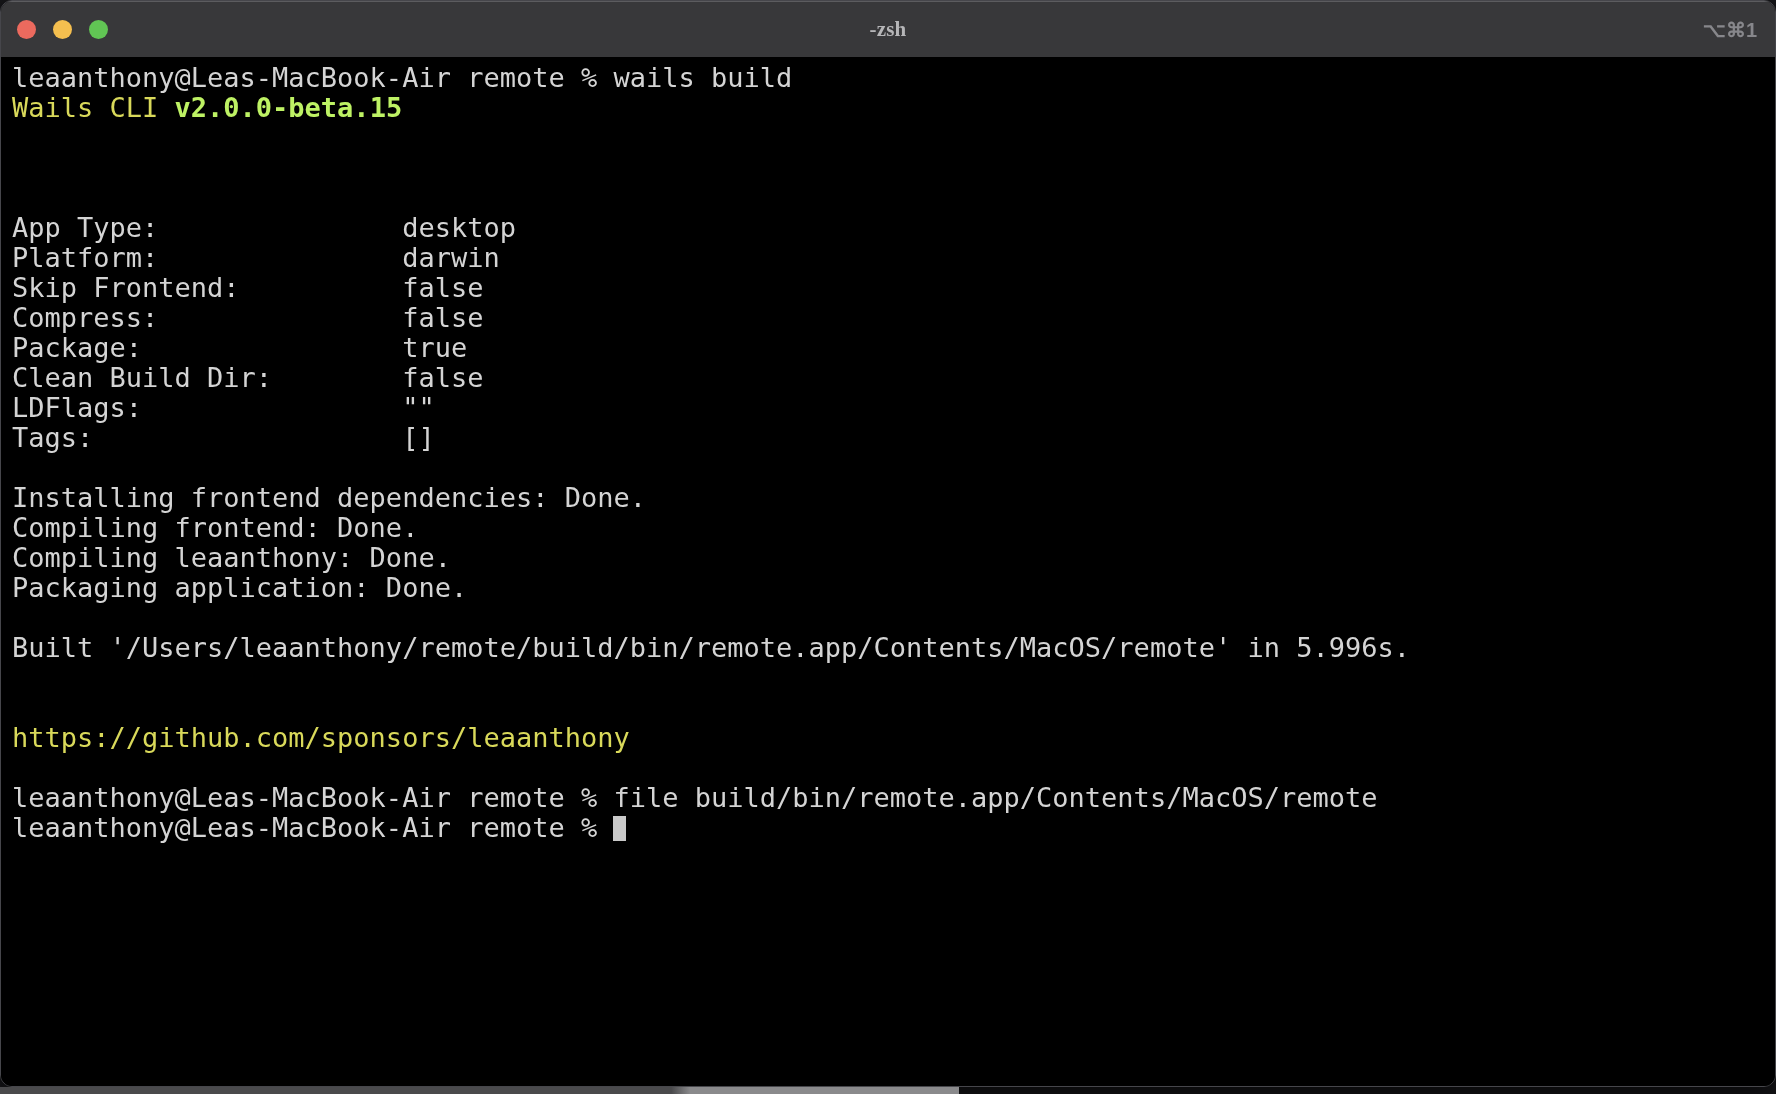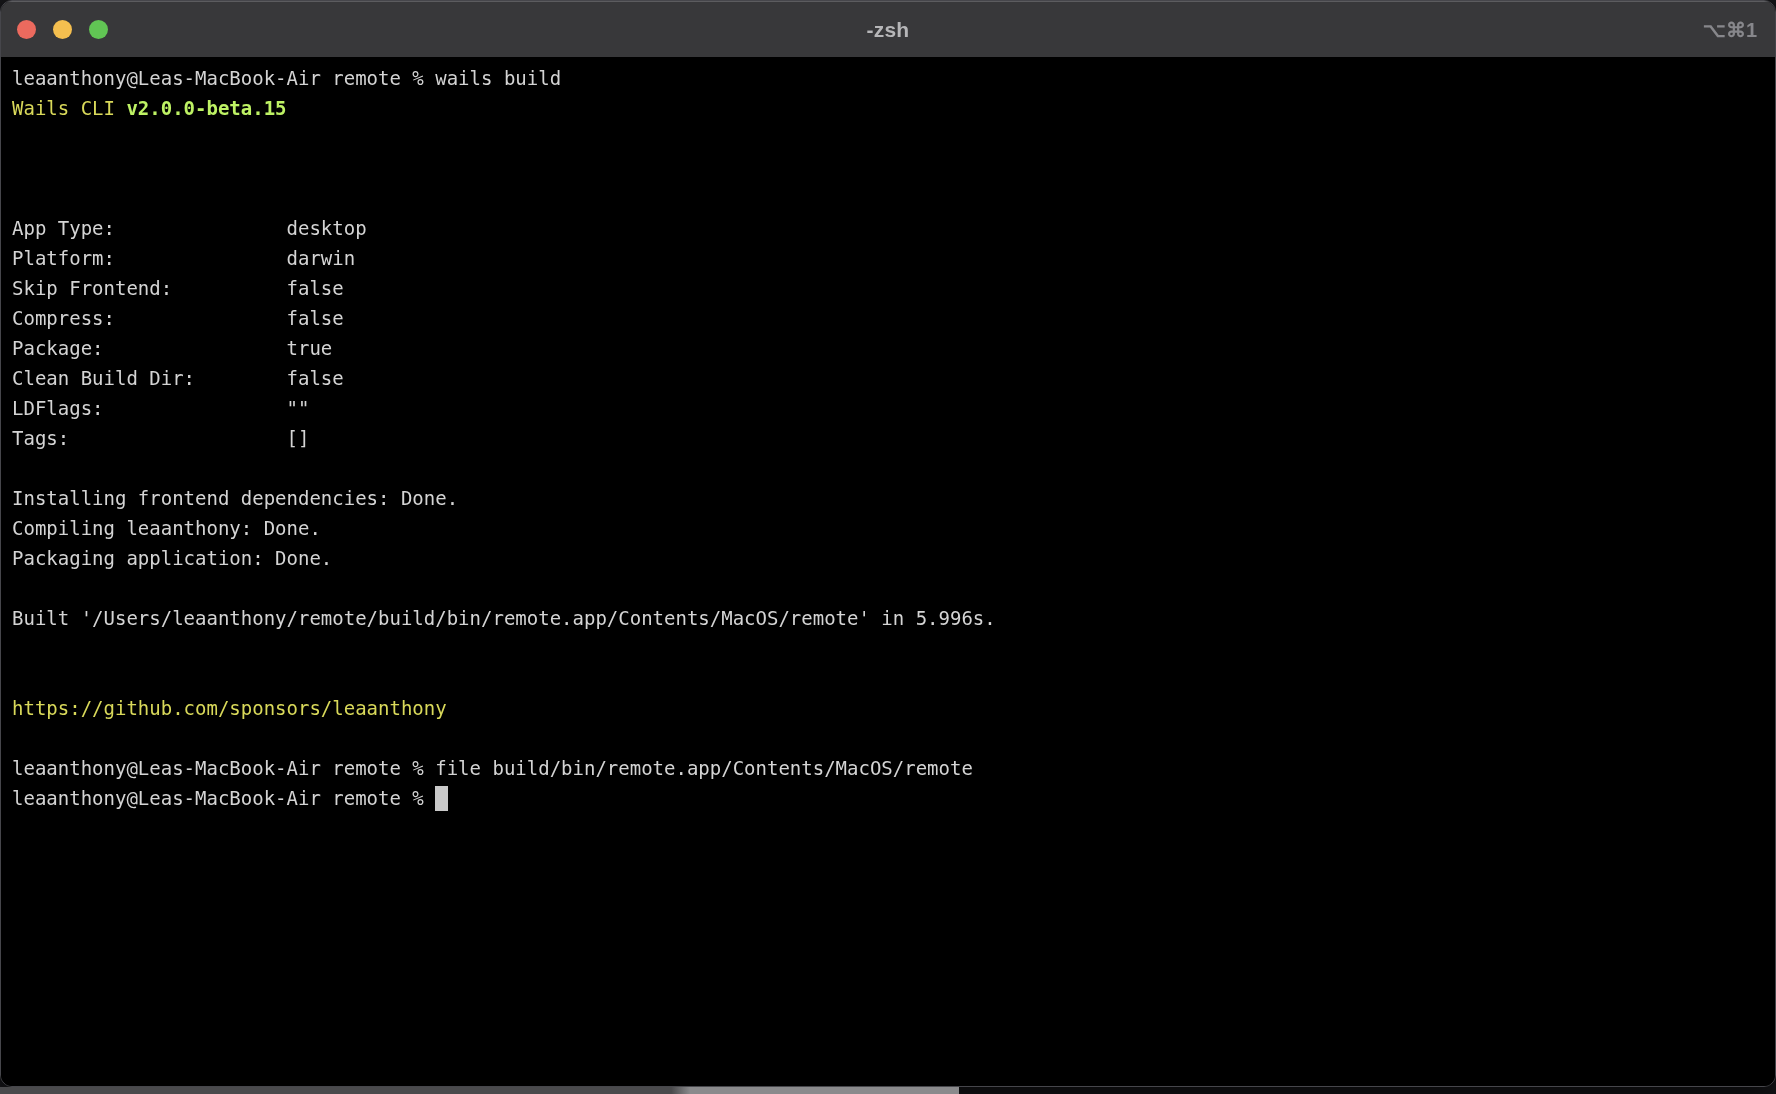--- a/index.html
+++ b/index.html
@@ -35,39 +35,39 @@
     position: absolute; left: 16px; top: 0; bottom: 0;
     display: flex; align-items: center; gap: 17px;
   }
   .light { width: 19px; height: 19px; border-radius: 50%; }
   .light-close    { background: #ec6a5e; }
   .light-minimize { background: #f5bf4f; }
   .light-zoom     { background: #61c554; }
   .titlebar-title {
     flex: 1;
     text-align: center;
-    font-family: Liberation Sans, sans-serif;
+    font-family: Liberation Serif, serif;
     font-weight: bold;
     font-size: 21px;
     color: #b6b6b8;
     letter-spacing: 0.2px;
   }
   .titlebar-shortcut {
     position: absolute; right: 18px; top: 0; bottom: 0;
     display: flex; align-items: center;
     font-family: "Liberation Sans", sans-serif;
     font-weight: bold;
     font-size: 20px;
     color: #87878b;
   }
   .screen {
     background: #000000;
     height: 1031px;
     padding: 6px 8px 0 11px;
-    font-size: 19px;
+    font-size: 27px;
     cursor: text;
   }
   .line {
     height: 30px;
     line-height: 30px;
     white-space: pre;
     color: #d4d4d4;
   }
   .fg-yellow { color: #d9d95a; }
   .fg-red    { color: #bef264; font-weight: bold; }
@@ -103,20 +103,21 @@
     <div class="line"><span>App Type:               desktop</span></div>
     <div class="line"><span>Platform:               darwin</span></div>
     <div class="line"><span>Skip Frontend:          false</span></div>
     <div class="line"><span>Compress:               false</span></div>
     <div class="line"><span>Package:                true</span></div>
     <div class="line"><span>Clean Build Dir:        false</span></div>
     <div class="line"><span>LDFlags:                ""</span></div>
     <div class="line"><span>Tags:                   []</span></div>
     <div class="line"></div>
     <div class="line"><span>Installing frontend dependencies: Done.</span></div>
+    <div class="line"><span>Compiling frontend: Done.</span></div>
     <div class="line"><span>Compiling leaanthony: Done.</span></div>
     <div class="line"><span>Packaging application: Done.</span></div>
     <div class="line"></div>
     <div class="line"><span>Built '/Users/leaanthony/remote/build/bin/remote.app/Contents/MacOS/remote' in 5.996s.</span></div>
     <div class="line"></div>
     <div class="line"></div>
     <div class="line"><span class="fg-yellow">https://github.com/sponsors/leaanthony</span></div>
     <div class="line"></div>
     <div class="line"><span>leaanthony@Leas-MacBook-Air remote % file build/bin/remote.app/Contents/MacOS/remote</span></div>
     <div class="line"><span>leaanthony@Leas-MacBook-Air remote % </span><span class="cursor"></span></div>

